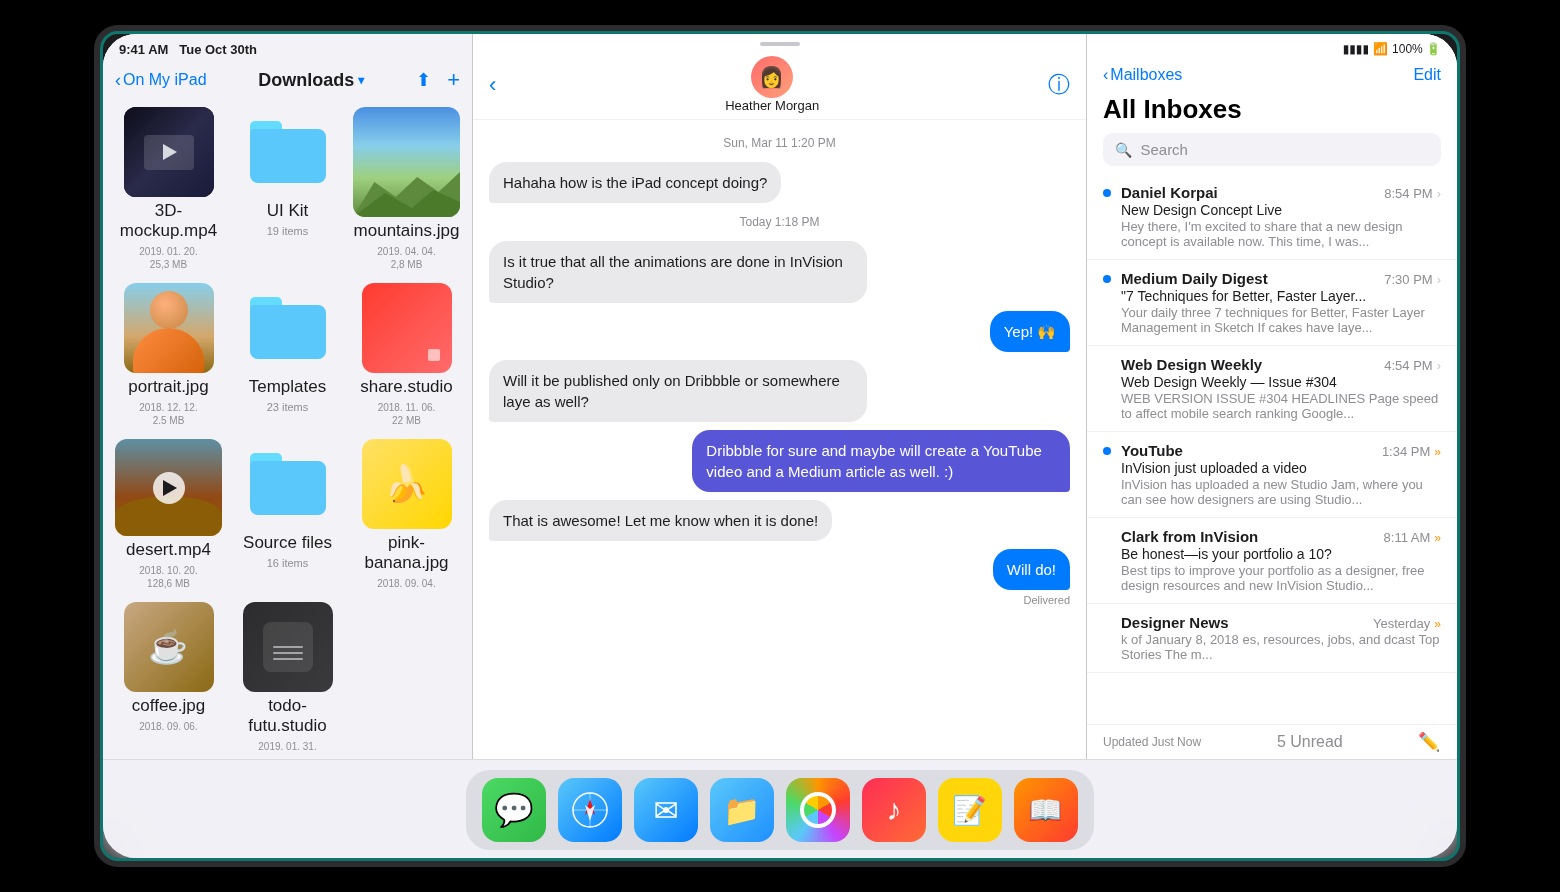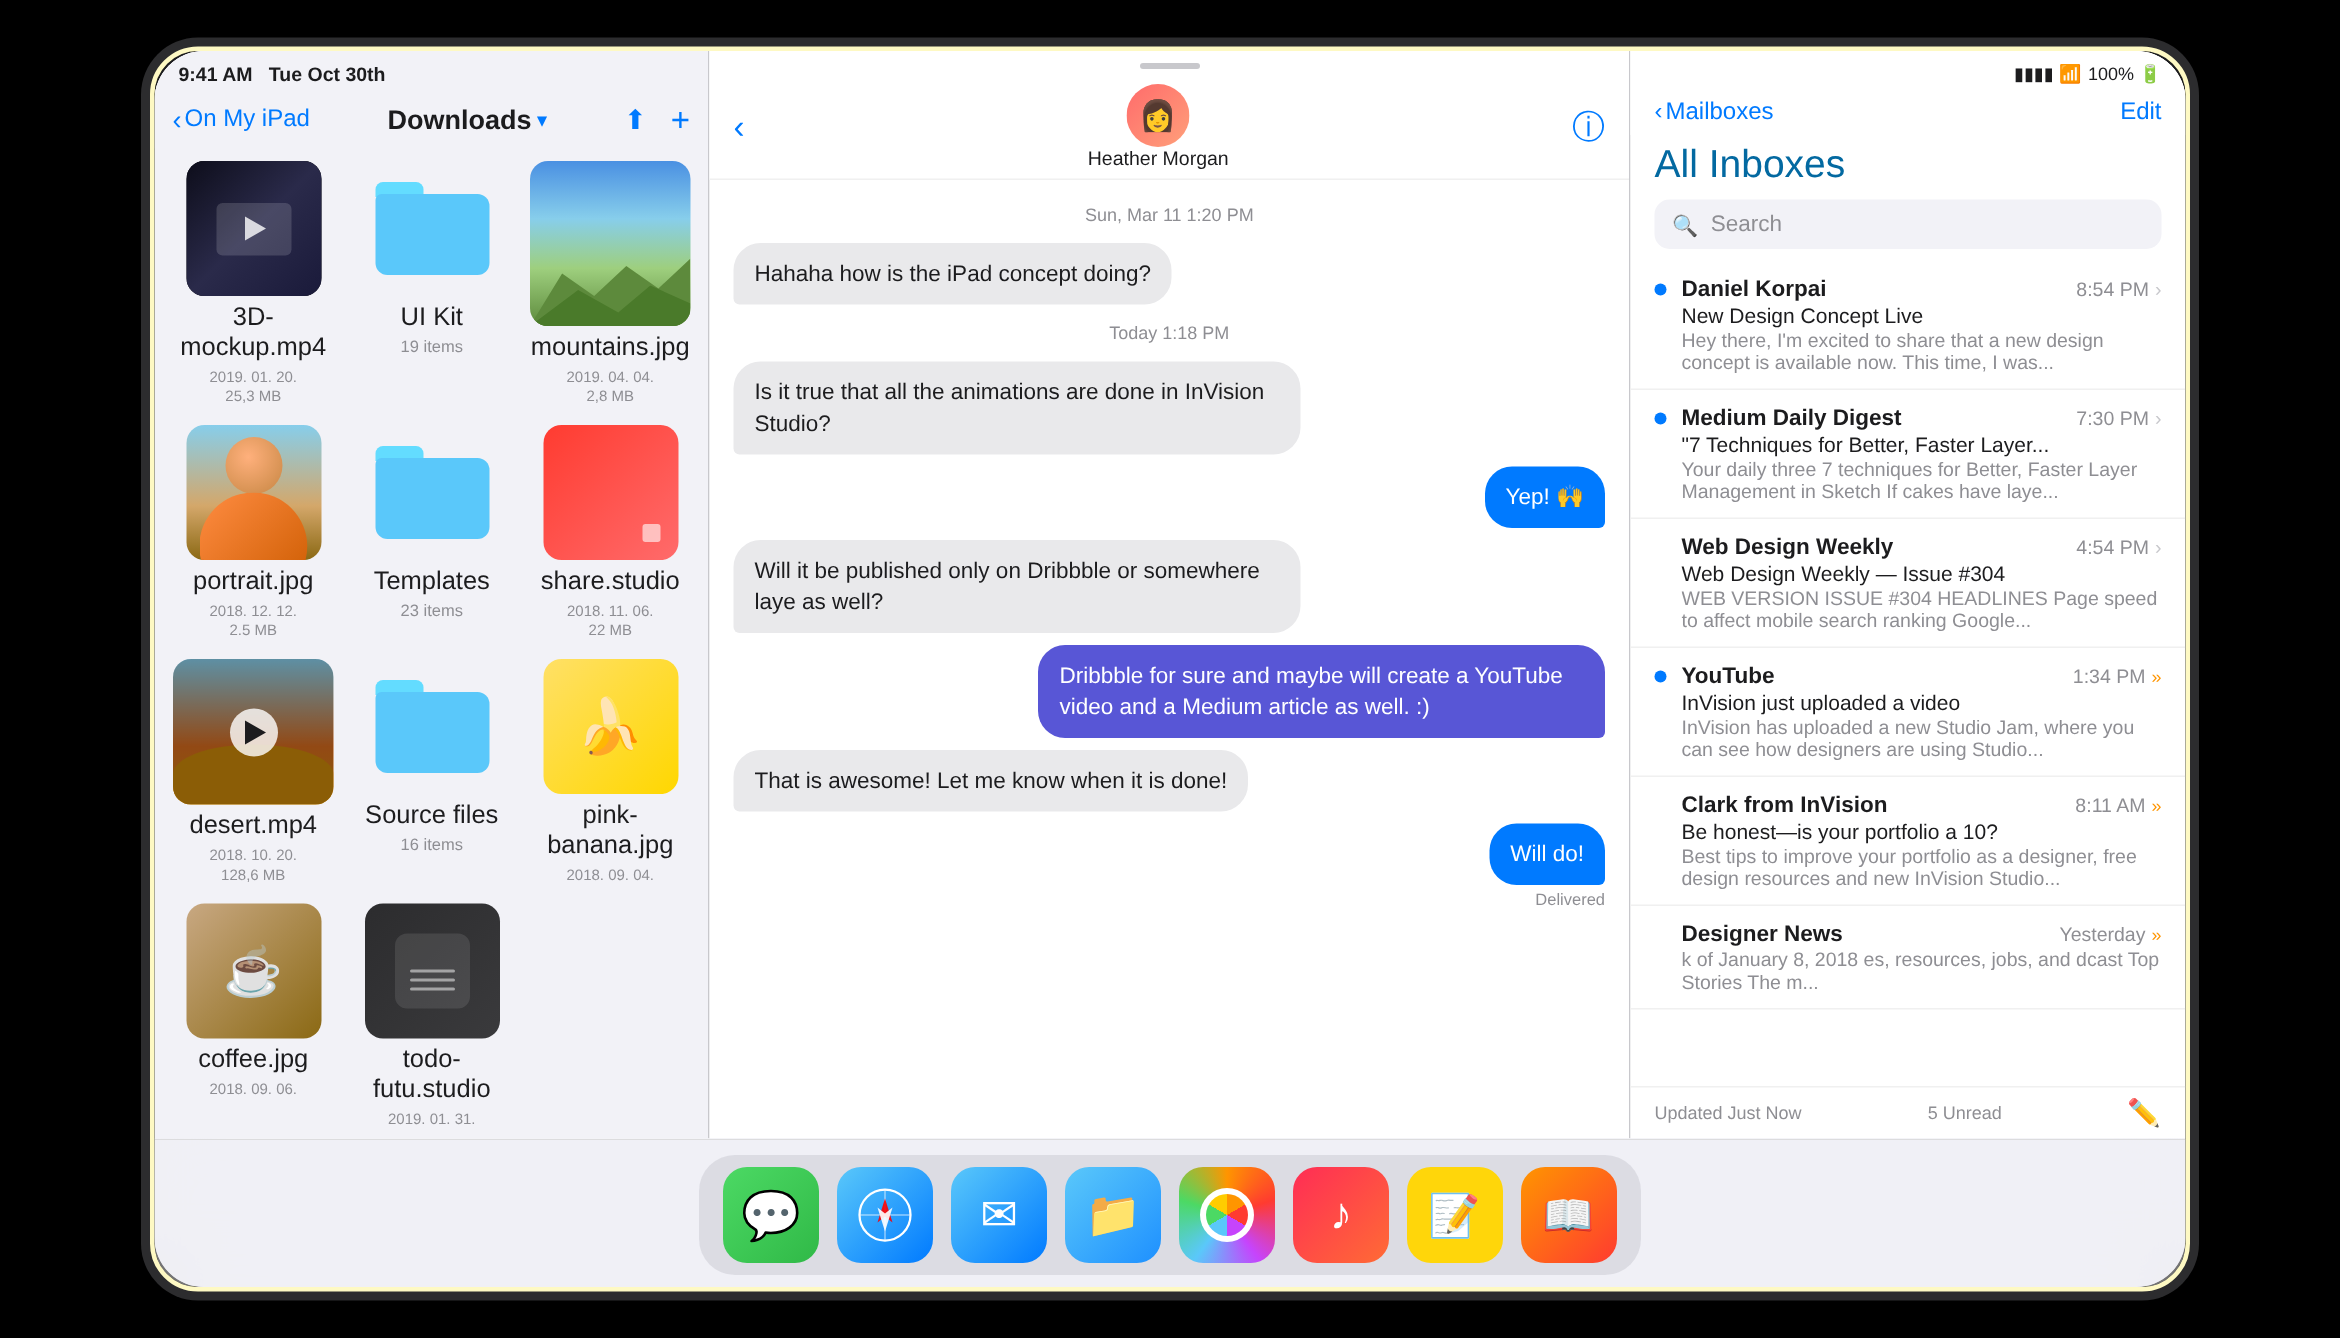--- a/index.html
+++ b/index.html
@@ -10,24 +10,24 @@
       font-family: -apple-system, 'SF Pro Display', 'Helvetica Neue', Arial, sans-serif;
       overflow: hidden;
       display: flex;
       align-items: center;
       justify-content: center;
     }
     .ipad-frame {
       width: 1360px;
       height: 830px;
       background: #1c1c1e;
-      border-radius: 32px;
+      border-radius: 18px;
       position: relative;
       overflow: hidden;
-      border: 3px solid #fef9c3;
+      border: 3px solid #0f766e;
       box-shadow: 0 0 0 6px #2c2c2e, 0 20px 60px rgba(0,0,0,0.8);
     }
     .ipad-screen {
       position: absolute;
       top: 0; left: 0; right: 0; bottom: 0;
       background: #f2f2f7;
       border-radius: 33px;
       overflow: hidden;
       display: flex;
       flex-direction: column;
@@ -287,22 +287,22 @@
       align-items: center;
       gap: 2px;
     }
     .mail-edit {
       color: #007aff;
       font-size: 16px;
       cursor: pointer;
     }
     .mail-all-inboxes {
       font-size: 26px;
-      font-weight: 400;
-      color: #0369a1;
+      font-weight: 700;
+      color: #000000;
       padding: 4px 16px 8px;
     }
     .mail-search {
       margin: 0 16px 8px;
       background: #f2f2f7;
       border-radius: 10px;
       padding: 8px 12px;
       display: flex;
       align-items: center;
       gap: 8px;
@@ -802,21 +802,21 @@
                 </div>
               </div>
               <div class="mail-preview">k of January 8, 2018 es, resources, jobs, and dcast Top Stories The m...</div>
             </div>
           </div>
 
         </div>
 
         <div style="padding: 6px 16px; border-top:1px solid #f0f0f0; display:flex; justify-content:space-between; align-items:center;">
           <span style="font-size:12px; color:#8e8e93;">Updated Just Now</span>
-          <span style="font-size:12px; color:#8e8e93;">5 Unread</span>
+          <span style="font-size:16px; color:#8e8e93;">5 Unread</span>
           <span style="color:#007aff; font-size:18px; cursor:pointer;">✏️</span>
         </div>
       </div>
 
     </div>
 
     <div class="dock">
       <div class="dock-inner">
         <div class="dock-item messages">
           <span style="font-size:32px;">💬</span>

